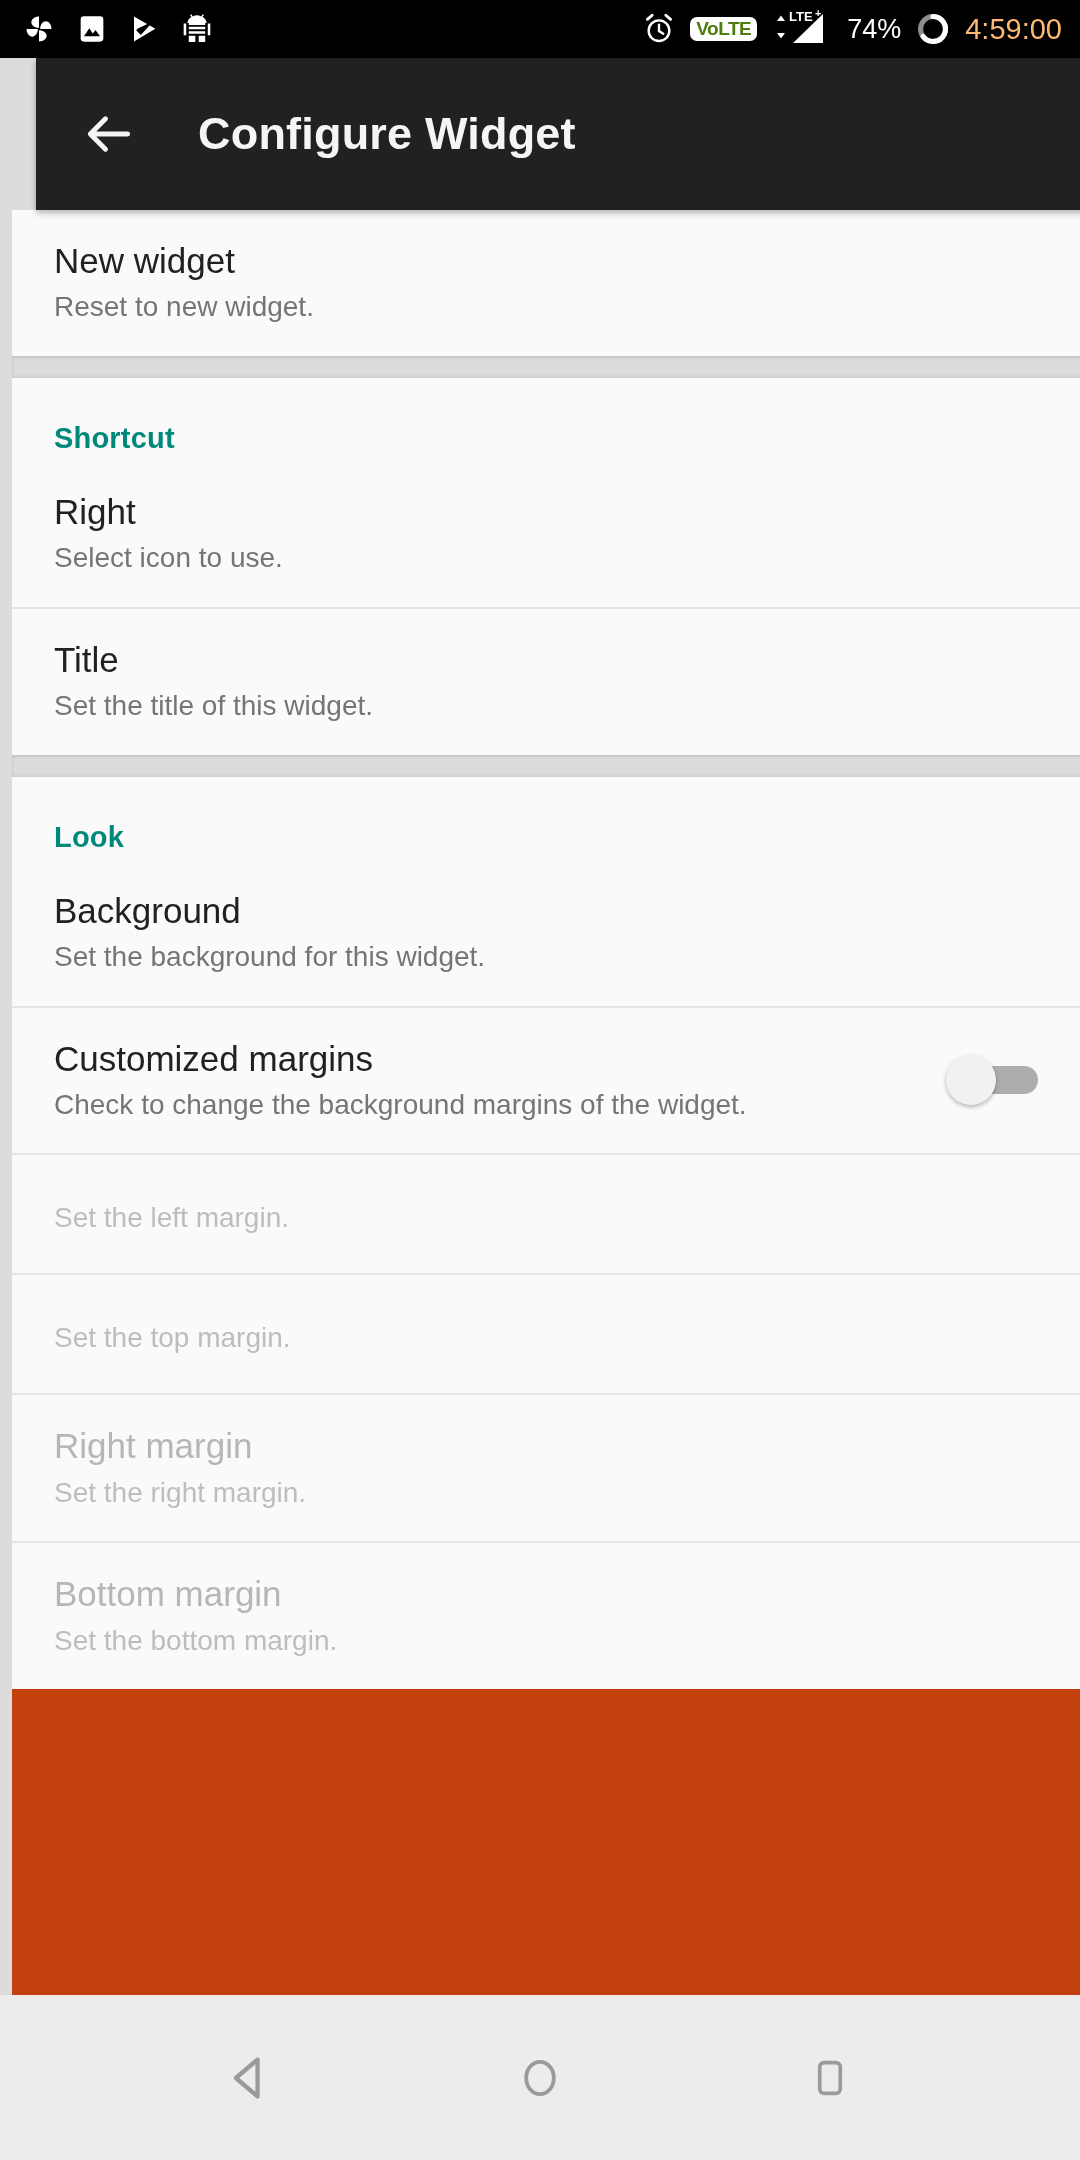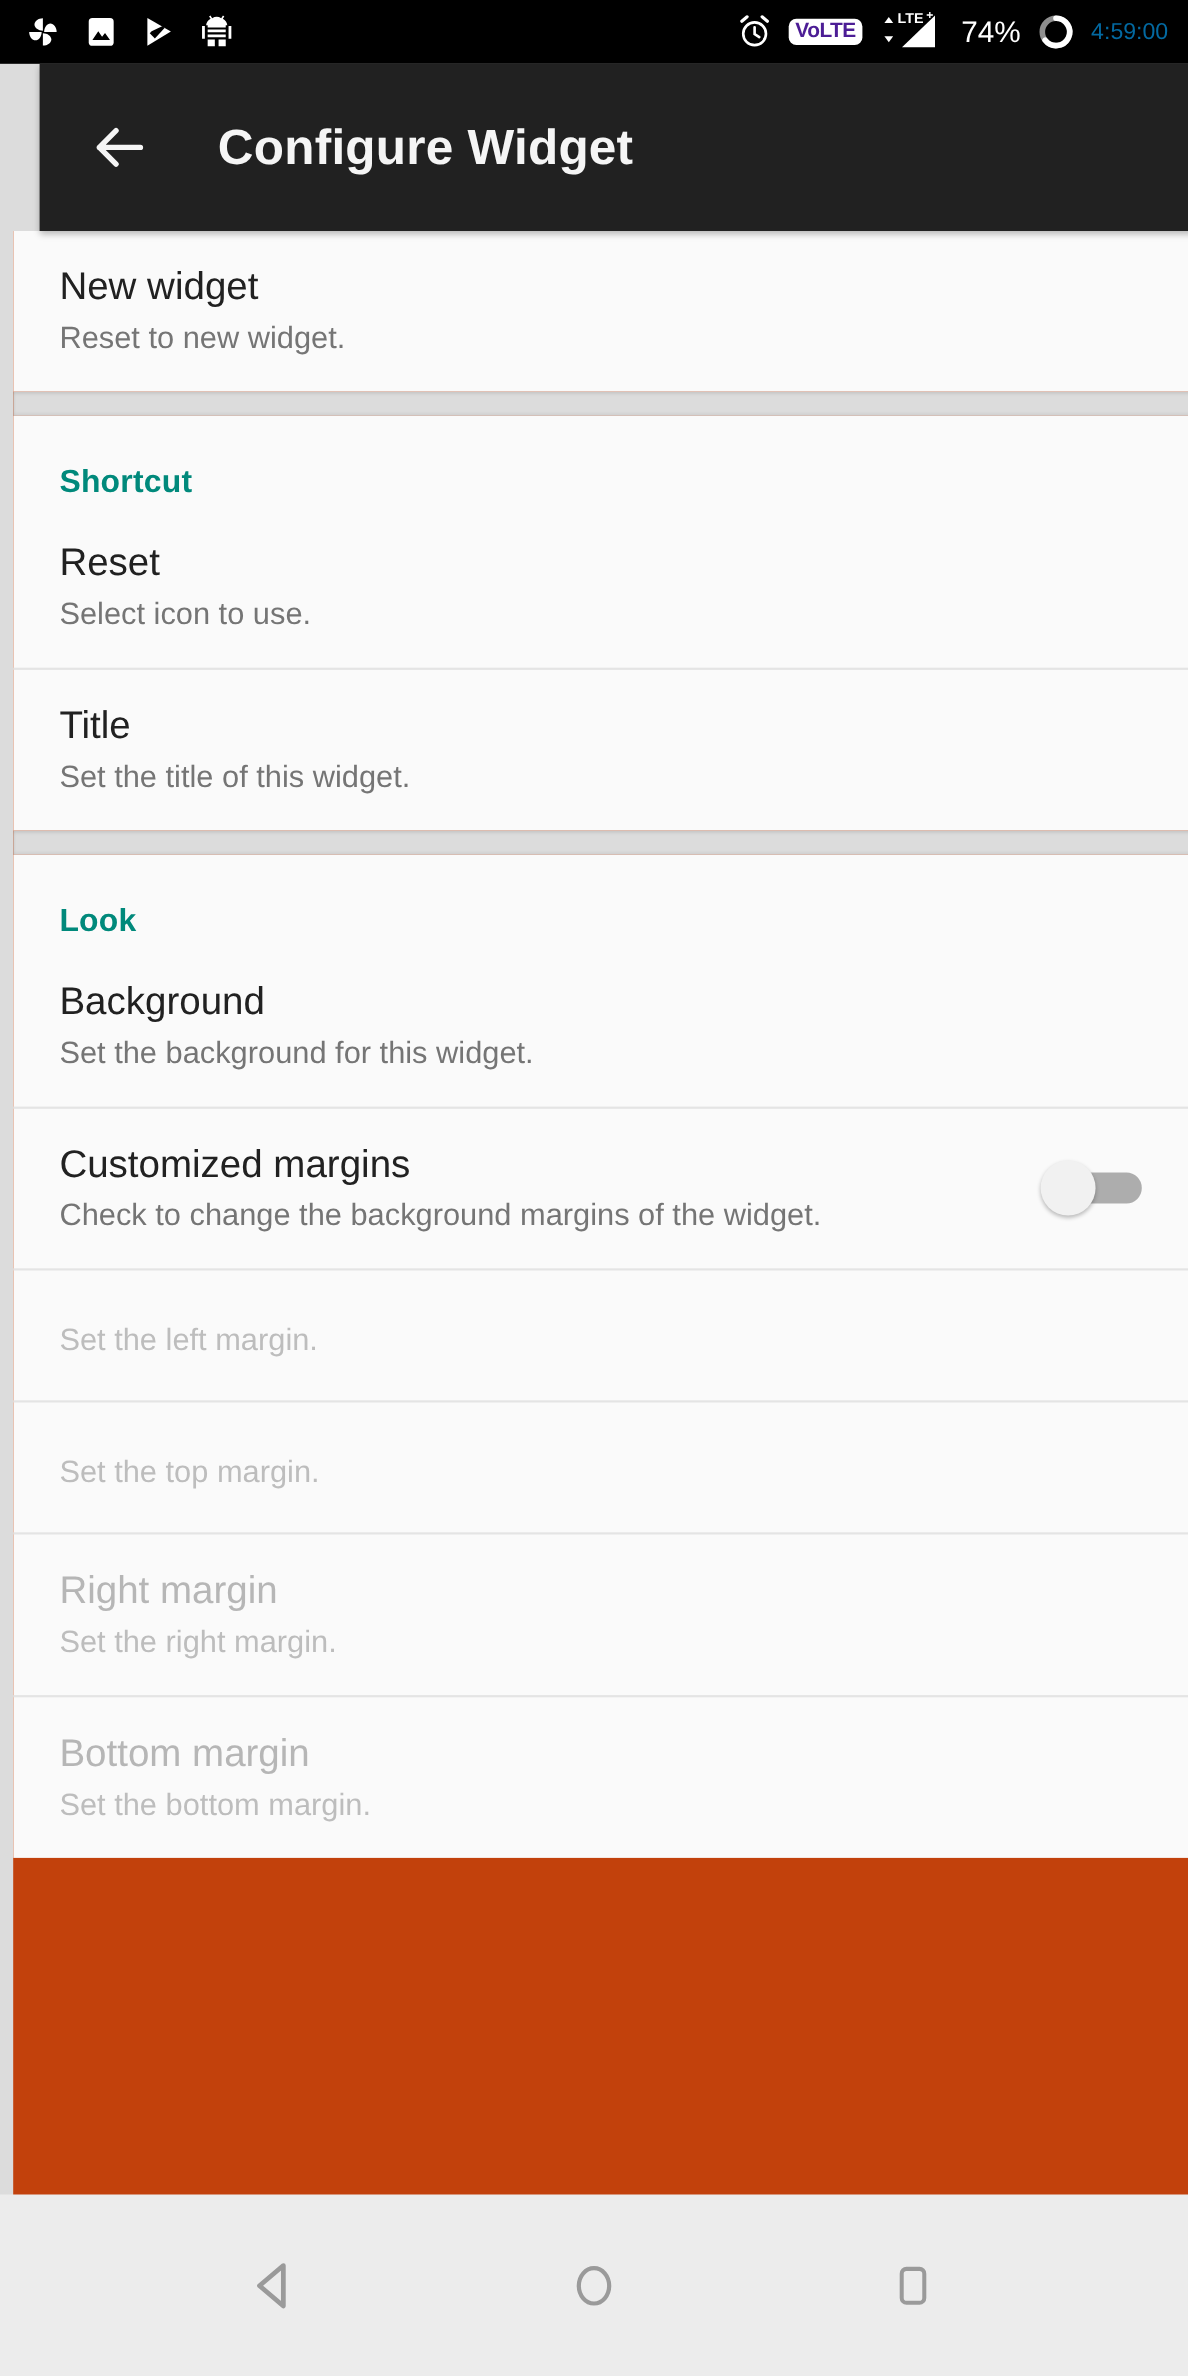--- a/index.html
+++ b/index.html
@@ -14,27 +14,27 @@
   
   .statusbar {
     position:absolute; top:0; left:0; width:1080px; height:58px;
     background:#000; display:flex; align-items:center;
     padding:0 18px 0 22px;
   }
   .sb-left { display:flex; align-items:center; gap:20px; }
   .sb-right { margin-left:auto; display:flex; align-items:center; gap:14px; }
   .sb-ico { display:block; }
   .volte-badge {
-    background:#fff; color:#4c1d95; border-radius:7px;
+    background:#fff; color:#4d7c0f; border-radius:7px;
     font-size:19px; font-weight:bold; letter-spacing:-0.5px;
     padding:2px 6px 3px 6px; line-height:1; display:flex; align-items:center;
     font-family:"Liberation Sans", sans-serif;
   }
   .sb-battery-text { color:#fff; font-size:27px; letter-spacing:0px; }
-  .sb-clock { color:#0369a1; font-size:21px; letter-spacing:0px;text-align:center; }
+  .sb-clock { color:#fdba74; font-size:29px; letter-spacing:0px;text-align:center; }
 
   
   .appbar {
     position:absolute; top:58px; left:0; width:1080px; height:152px;
     background:#212121; display:flex; align-items:center;
     box-shadow:0 3px 6px rgba(0,0,0,0.28);
     z-index:5;
     margin-left:36px;
   }
   .back-btn {
@@ -165,21 +165,21 @@
               <div class="row-title">New widget</div>
               <div class="row-sub">Reset to new widget.</div>
             </div>
           </div>
         </div>
         <div class="gap"></div>
         <div class="card">
           <div class="section-header">Shortcut</div>
           <div class="row">
             <div class="row-texts">
-              <div class="row-title">Reset</div>
+              <div class="row-title">Right</div>
               <div class="row-sub">Select icon to use.</div>
             </div>
           </div>
           <div class="row">
             <div class="row-texts">
               <div class="row-title">Title</div>
               <div class="row-sub">Set the title of this widget.</div>
             </div>
           </div>
         </div>

